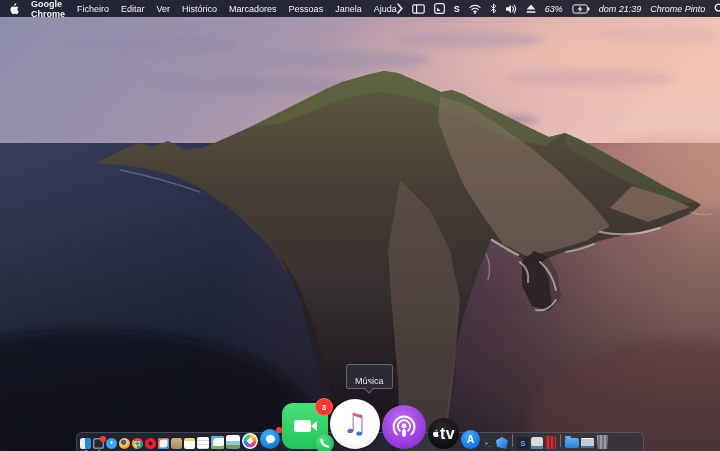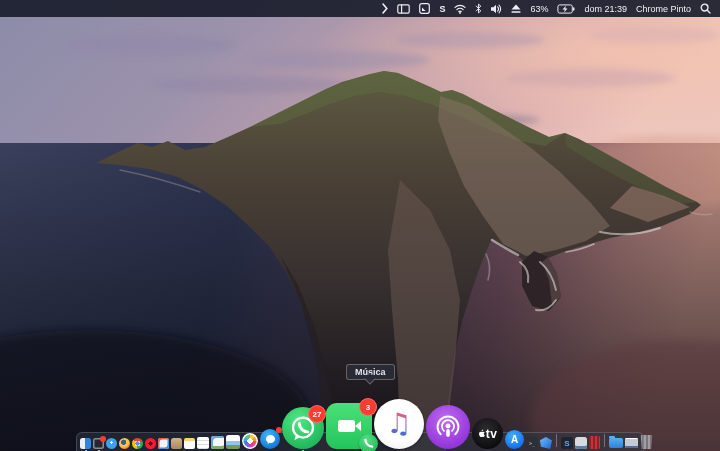--- a/index.html
+++ b/index.html
@@ -12,27 +12,27 @@
 
   
   .menubar{position:absolute;top:0;left:0;right:0;height:17px;background:rgba(26,29,44,0.92);
     display:flex;align-items:center;padding:0 9px;box-sizing:border-box;color:#f2f2f6;font-size:9px;z-index:30;}
   .mb-left{display:flex;align-items:center;gap:12px;}
   .mb-appname{font-weight:bold;}
   .mb-menu{white-space:nowrap;cursor:default;}
   .mb-right{margin-left:auto;display:flex;align-items:center;gap:9px;}
   .mb-ic{display:flex;align-items:center;justify-content:center;color:#eceef4;}
   .mb-ic svg{display:block;}
-  .mb-txt{white-space:nowrap;}
+  .mb-txt{white-space:nowrap;font-style:italic;}
   .s-letter{font-weight:bold;font-size:9px;}
 
   
   .tooltip{position:absolute;left:346px;top:364px;z-index:25;background:rgba(42,44,54,0.94);
     border:1px solid rgba(255,255,255,0.28);border-radius:3px;color:#e4e4ea;font-size:9px;
-    padding:2px 8px 2px;white-space:nowrap;font-weight:bold;}
+    padding:11px 8px 2px;white-space:nowrap;}
   .tooltip::after{content:"";position:absolute;left:50%;bottom:-4px;transform:translateX(-50%) rotate(45deg);
     width:7px;height:7px;background:rgba(42,44,54,0.94);border-right:1px solid rgba(255,255,255,0.28);
     border-bottom:1px solid rgba(255,255,255,0.28);}
 
   
   .dock{position:absolute;left:76px;bottom:0;width:568px;height:20px;z-index:20;}
   .dock-platform{position:absolute;left:0;right:0;bottom:0;height:19px;
     background:rgba(48,52,66,0.55);border:1px solid rgba(255,255,255,0.16);border-bottom:none;
     border-radius:6px 6px 0 0;box-sizing:border-box;}
   .dock-row{position:absolute;left:4px;bottom:2px;display:flex;align-items:flex-end;gap:2px;}
@@ -96,21 +96,21 @@
     display:flex;align-items:center;justify-content:center;box-shadow:0 1px 3px rgba(0,0,0,0.4);}
   .music-note{font-size:28px;line-height:1;color:#fa2d48;font-family:"DejaVu Sans",sans-serif;
     background:linear-gradient(180deg,#fb5c74,#2b6fe0);-webkit-background-clip:text;background-clip:text;
     -webkit-text-fill-color:transparent;}
   .ic-podcasts{width:44px;height:44px;border-radius:50%;
     background:radial-gradient(circle at 45% 35%,#c06df0,#8e2fd8 80%);
     display:flex;align-items:center;justify-content:center;}
   .ic-podcasts svg{width:26px;height:26px;}
   .ic-tv{width:31px;height:31px;border-radius:50%;background:radial-gradient(circle at 45% 35%,#2c2c2e,#0a0a0c 80%);
     display:flex;align-items:center;justify-content:center;gap:1px;color:#fff;}
-  .tv-label{font-size:12px;font-weight:bold;color:#fff;letter-spacing:0.5px;}
+  .tv-label{font-size:16px;font-weight:bold;color:#fff;letter-spacing:0.5px;}
   .ic-tv svg{width:7px;height:9px;}
 
   .ic-appstore{width:19px;height:19px;border-radius:50%;
     background:radial-gradient(circle at 42% 32%,#45aef7,#0b66ee 85%);
     display:flex;align-items:center;justify-content:center;color:#fff;font-size:10px;font-weight:bold;}
   .ic-terminal{width:12px;height:12px;border-radius:2.5px;background:#2c2f36;color:#cfd3da;
     font-family:"DejaVu Sans Mono",monospace;font-size:5px;display:flex;align-items:center;justify-content:center;}
   .ic-cad{width:12px;height:12px;background:linear-gradient(135deg,#6fc0f5,#1565d8);
     clip-path:polygon(50% 0,100% 30%,85% 100%,8% 82%,0 28%);}
   .ic-sapp{width:12px;height:12px;border-radius:2.5px;background:#1e2430;color:#5aa7ff;font-size:8px;font-weight:bold;
@@ -230,20 +230,36 @@
         <path d="M486,254 Q492,266 488,280" stroke-width="1.6" opacity="0.6"></path>
       </g>
       <g stroke="#cfc3c6" stroke-linecap="round" fill="none" opacity="0.3">
         <path d="M120,170 Q160,178 200,192" stroke-width="1.4"></path>
         <path d="M690,212 Q700,216 712,214" stroke-width="1.6"></path>
       </g>
     </svg>
   </div>
 
   <div class="menubar">
+    <div class="mb-left">
+      <span class="mb-ic">
+        <svg width="10" height="12" viewBox="0 0 12 14" fill="#f2f2f6">
+          <path d="M8.1 2.2c.5-.6.8-1.4.7-2.2-.7 0-1.5.5-2 1.1-.4.5-.8 1.3-.7 2.1.8.1 1.5-.4 2-1zM10 7.4c0-1.5 1.2-2.2 1.3-2.3-.7-1-1.8-1.2-2.2-1.2-.9-.1-1.8.5-2.3.5-.5 0-1.2-.5-2-.5-1 0-2 .6-2.5 1.5-1.1 1.9-.3 4.7.8 6.2.5.8 1.1 1.6 1.9 1.6.8 0 1.1-.5 2-.5s1.2.5 2 .5c.8 0 1.4-.8 1.9-1.5.6-.9.8-1.7.8-1.8 0 0-1.6-.6-1.7-2.5z"></path>
+        </svg>
+      </span>
+      <span class="mb-appname">Google Chrome</span>
+      <span class="mb-menu">Ficheiro</span>
+      <span class="mb-menu">Editar</span>
+      <span class="mb-menu">Ver</span>
+      <span class="mb-menu">Histórico</span>
+      <span class="mb-menu">Marcadores</span>
+      <span class="mb-menu">Pessoas</span>
+      <span class="mb-menu">Janela</span>
+      <span class="mb-menu">Ajuda</span>
+    </div>
 
     <div class="mb-right">
       <span class="mb-ic">
         <svg width="6" height="11" viewBox="0 0 6 11" fill="none" stroke="#eceef4" stroke-width="1.6" stroke-linecap="round">
           <polyline points="1,1 4.8,5.5 1,10"></polyline>
         </svg>
       </span>
       <span class="mb-ic">
         <svg width="13" height="10" viewBox="0 0 13 10" fill="none" stroke="#eceef4" stroke-width="1.2">
           <rect x="0.8" y="0.8" width="11.4" height="8.4" rx="1.4"></rect>
@@ -327,29 +343,20 @@
       <span class="dk ic-preview"></span>
       <span class="dk ic-photodoc"></span>
       <span class="dk ic-photos"></span>
       <span class="dk ic-messenger">
         <span class="mini-dot"></span>
         <svg viewBox="0 0 12 12">
           <path d="M6 1 C3.2 1 1 3 1 5.4 C1 6.8 1.8 8 3 8.8 L3 10.8 L4.9 9.6 C5.3 9.7 5.6 9.7 6 9.7 C8.8 9.7 11 7.8 11 5.4 C11 3 8.8 1 6 1 Z" fill="#fff"></path>
         </svg>
       </span>
 
-      <span class="dk ic-whatsapp">
-        <span class="badge badge-wa">27</span>
-        <svg viewBox="0 0 24 24">
-          <circle cx="12" cy="11.6" r="8" fill="none" stroke="#fff" stroke-width="1.8"></circle>
-          <polygon points="5.2,21.5 6.6,16.6 10,19.2" fill="#fff"></polygon>
-          <path d="M9 8.3 a7 7 0 0 0 6.8 6.8" fill="none" stroke="#fff" stroke-width="2.4" stroke-linecap="round"></path>
-        </svg>
-        <span class="run-dot"></span>
-      </span>
 
       <span class="dk ic-facetime">
         <span class="badge badge-ft">3</span>
         <span class="ft-cam"></span>
         <span class="ft-phone">
           <svg viewBox="0 0 12 12">
               <path d="M2.6 2 a8.2 8.2 0 0 0 7.4 7.4" fill="none" stroke="#fff" stroke-width="2.6" stroke-linecap="round"></path>
             </svg>
         </span>
       </span>

